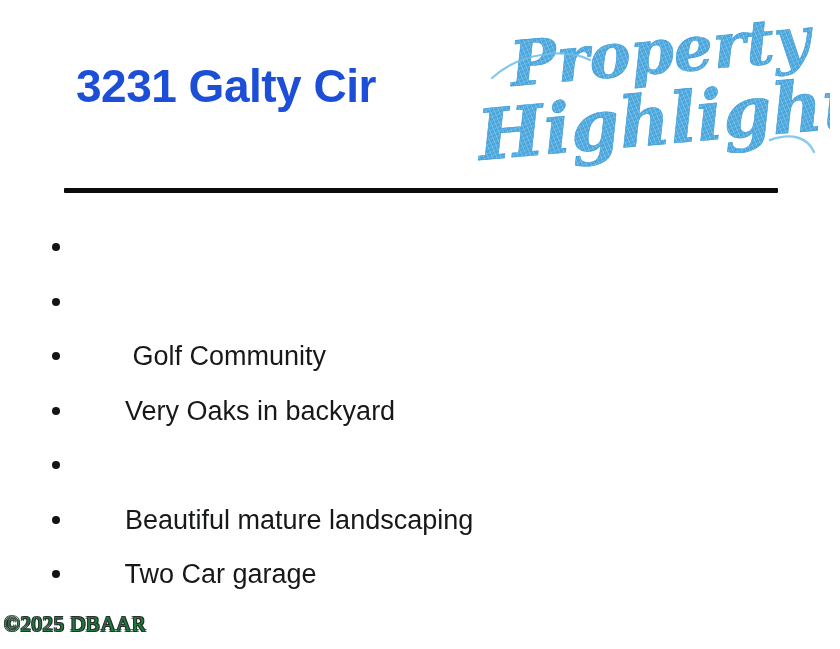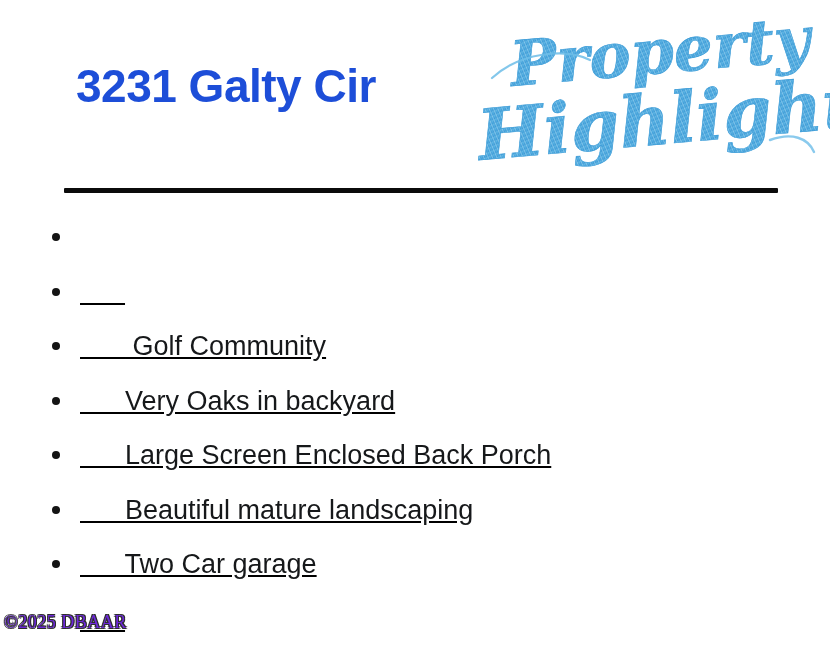--- a/index.html
+++ b/index.html
@@ -61,26 +61,25 @@
     width: 714px;
     height: 5px;
     background: #0b0b0b;
     border-radius: 1px;
   }
 
   
   #highlights-list {
     position: absolute;
     left: 46px;
-    top: 210px;
+    top: 220px;
     width: 740px;
     list-style: none;
     margin: 0;
     padding: 0;
-    text-decoration: underline;
   }
   #highlights-list li {
     position: relative;
     height: 54.5px;
     line-height: 54.5px;
     padding-left: 34px;
     font-family: "Liberation Sans", sans-serif;
     font-size: 27px;
     font-weight: 400;
     color: #16181a;
@@ -96,24 +95,24 @@
     background: #141414;
     border-radius: 50%;
   }
 
   
   #watermark {
     position: absolute;
     left: 4px;
     top: 612px;
     font-family: "Liberation Serif", serif;
-    font-size: 18px;
+    font-size: 21px;
     font-weight: 400;
     letter-spacing: 0.5px;
-    color: #6d28d9;
+    color: #15803d;
     text-shadow:
       -1px -1px 0 #2d2d2d,
        1px -1px 0 #2d2d2d,
       -1px  1px 0 #2d2d2d,
        1px  1px 0 #2d2d2d,
        0px  0px 1px #4a4a4a;
     white-space: nowrap;
   }
 </style>
 </head>
@@ -157,21 +156,20 @@
     <li>
       <span class="bullet-dot"></span>
       <span> Golf Community</span>
     </li>
     <li>
       <span class="bullet-dot"></span>
       <span>Very Oaks in backyard</span>
     </li>
     <li>
       <span class="bullet-dot"></span>
-      <span>Large Screen Enclosed Back Porch</span>
     </li>
     <li>
       <span class="bullet-dot"></span>
       <span>Beautiful mature landscaping</span>
     </li>
     <li>
       <span class="bullet-dot"></span>
       <span>Two Car garage</span>
     </li>
     <li>

